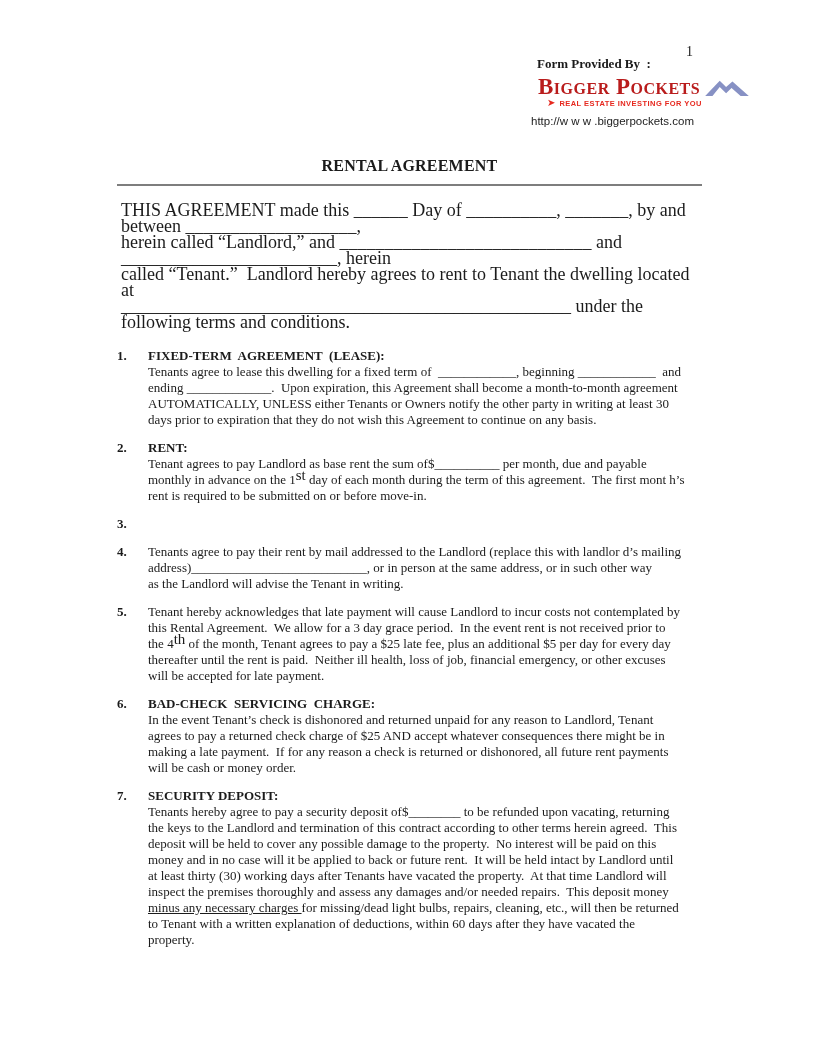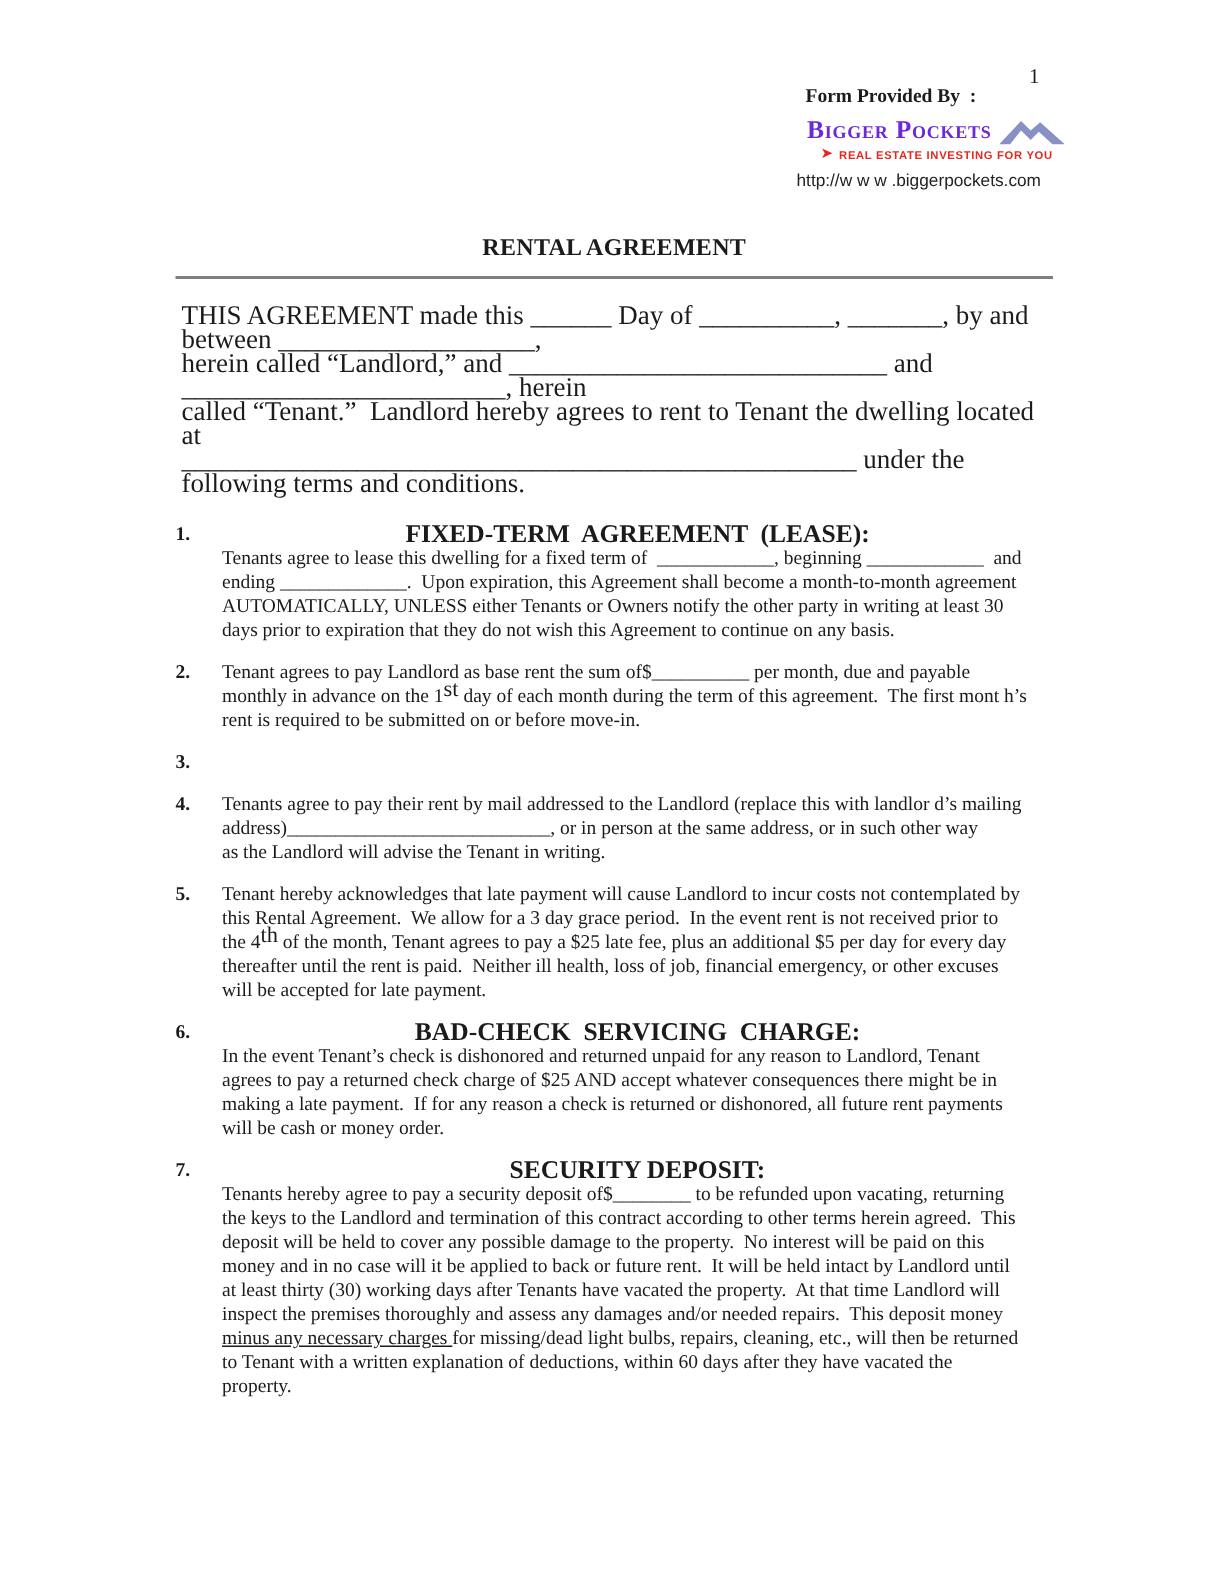--- a/index.html
+++ b/index.html
@@ -4,37 +4,37 @@
 <style>
   html,body{margin:0;padding:0;background:#ffffff;}
   body{width:816px;height:1056px;position:relative;font-family:"Liberation Serif","DejaVu Serif",serif;color:#1b1b1b;}
   .page{position:relative;width:816px;height:1056px;background:#fff;overflow:hidden;}
 
   .page-number{position:absolute;top:44px;left:686px;font-size:14px;}
 
   .provider{position:absolute;top:56px;left:531px;width:166px;}
   .provided-by{font-weight:bold;font-size:13px;padding-left:6px;white-space:pre;}
   .logo-row{display:flex;align-items:flex-end;margin-top:5px;padding-left:7px;}
-  .brand{font-variant:small-caps;font-weight:bold;font-size:17px;line-height:20px;color:#6d28d9;letter-spacing:.5px;white-space:nowrap;}
+  .brand{font-variant:small-caps;font-weight:bold;font-size:23px;line-height:20px;color:#b91c1c;letter-spacing:.5px;white-space:nowrap;}
   .roof-icon{width:48px;height:20px;margin-left:3px;flex:none;}
   .tagline-row{display:flex;align-items:center;gap:4px;margin-top:1px;padding-left:16px;}
   .arrow{color:#e6281e;font-size:10px;line-height:10px;}
   .tagline{color:#e6281e;font-weight:bold;font-size:7.5px;letter-spacing:.45px;font-family:"Liberation Sans","DejaVu Sans",sans-serif;white-space:nowrap;}
   .url{margin-top:7px;font-family:"Liberation Sans","DejaVu Sans",sans-serif;font-size:11.5px;color:#222;white-space:pre;}
 
   .content{padding:0 114px 0 117px;}
   .title{margin:157px 0 0 0;text-align:center;font-size:16px;font-weight:bold;letter-spacing:.2px;}
   .rule{border:none;height:2px;background:#7e7e7e;margin:9px 0 0 0;}
   .intro{margin:16px 0 0 4px;font-size:18px;line-height:16px;white-space:pre-wrap;}
 
   .sections{margin-top:18px;}
   .section{display:flex;margin-bottom:12px;}
   .sec-num{width:31px;flex:none;font-weight:bold;font-size:13px;line-height:16px;}
   .sec-content{flex:1;min-width:0;}
-  .sec-heading{font-weight:bold;font-size:17px;line-height:16px;white-space:pre-wrap;text-align:center;}
+  .sec-heading{font-weight:bold;font-size:13px;line-height:16px;white-space:pre-wrap;}
   .sec-body{font-size:13px;line-height:16px;white-space:pre-wrap;}
   sup{font-size:15px;line-height:0;vertical-align:4px;}
   u{text-decoration:underline;}
 </style>
 </head>
 <body>
 
 <div class="page">
 
   <div class="page-number">1</div>
@@ -69,20 +69,21 @@
       <div class="sec-body">Tenants agree to lease this dwelling for a fixed term of  ____________, beginning ____________  and
 ending _____________.  Upon expiration, this Agreement shall become a month-to-month agreement
 AUTOMATICALLY, UNLESS either Tenants or Owners notify the other party in writing at least 30
 days prior to expiration that they do not wish this Agreement to continue on any basis.</div>
     </div>
   </div>
 
   <div class="section">
     <div class="sec-num">2.</div>
     <div class="sec-content">
+      <div class="sec-heading">RENT:</div>
       <div class="sec-body">Tenant agrees to pay Landlord as base rent the sum of$__________ per month, due and payable
 monthly in advance on the 1<sup>st</sup> day of each month during the term of this agreement.  The first mont h’s
 rent is required to be submitted on or before move-in.</div>
     </div>
   </div>
 
   <div class="section">
     <div class="sec-num">3.</div>
     <div class="sec-content">
     </div>

